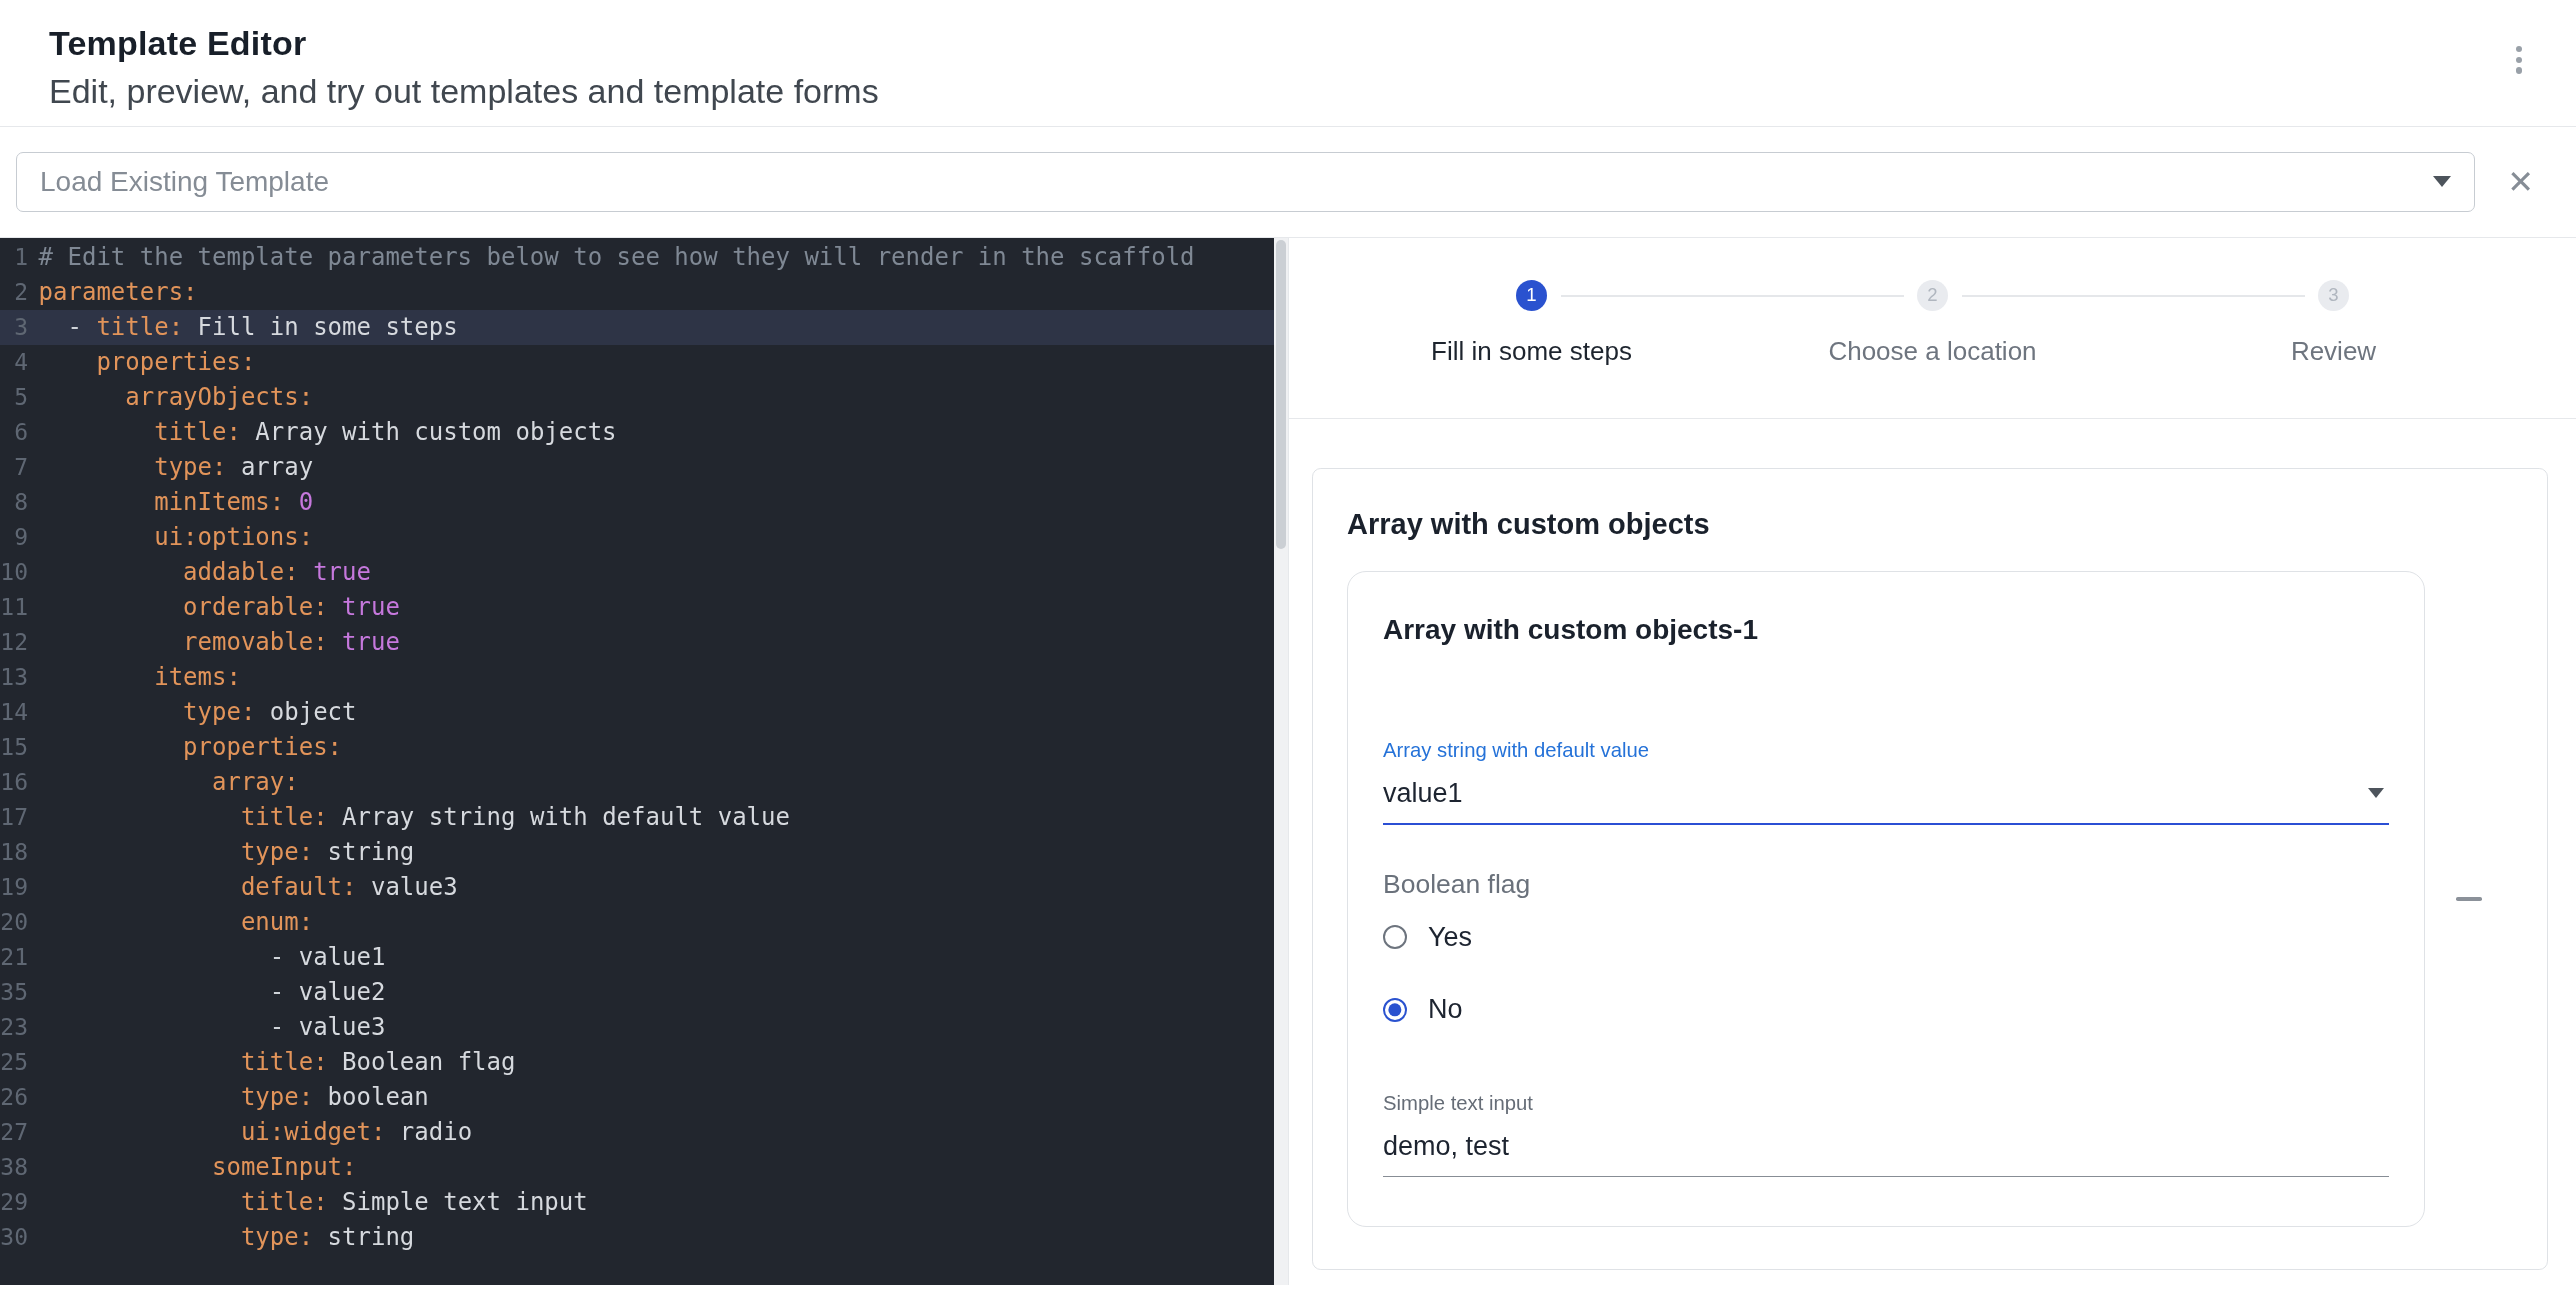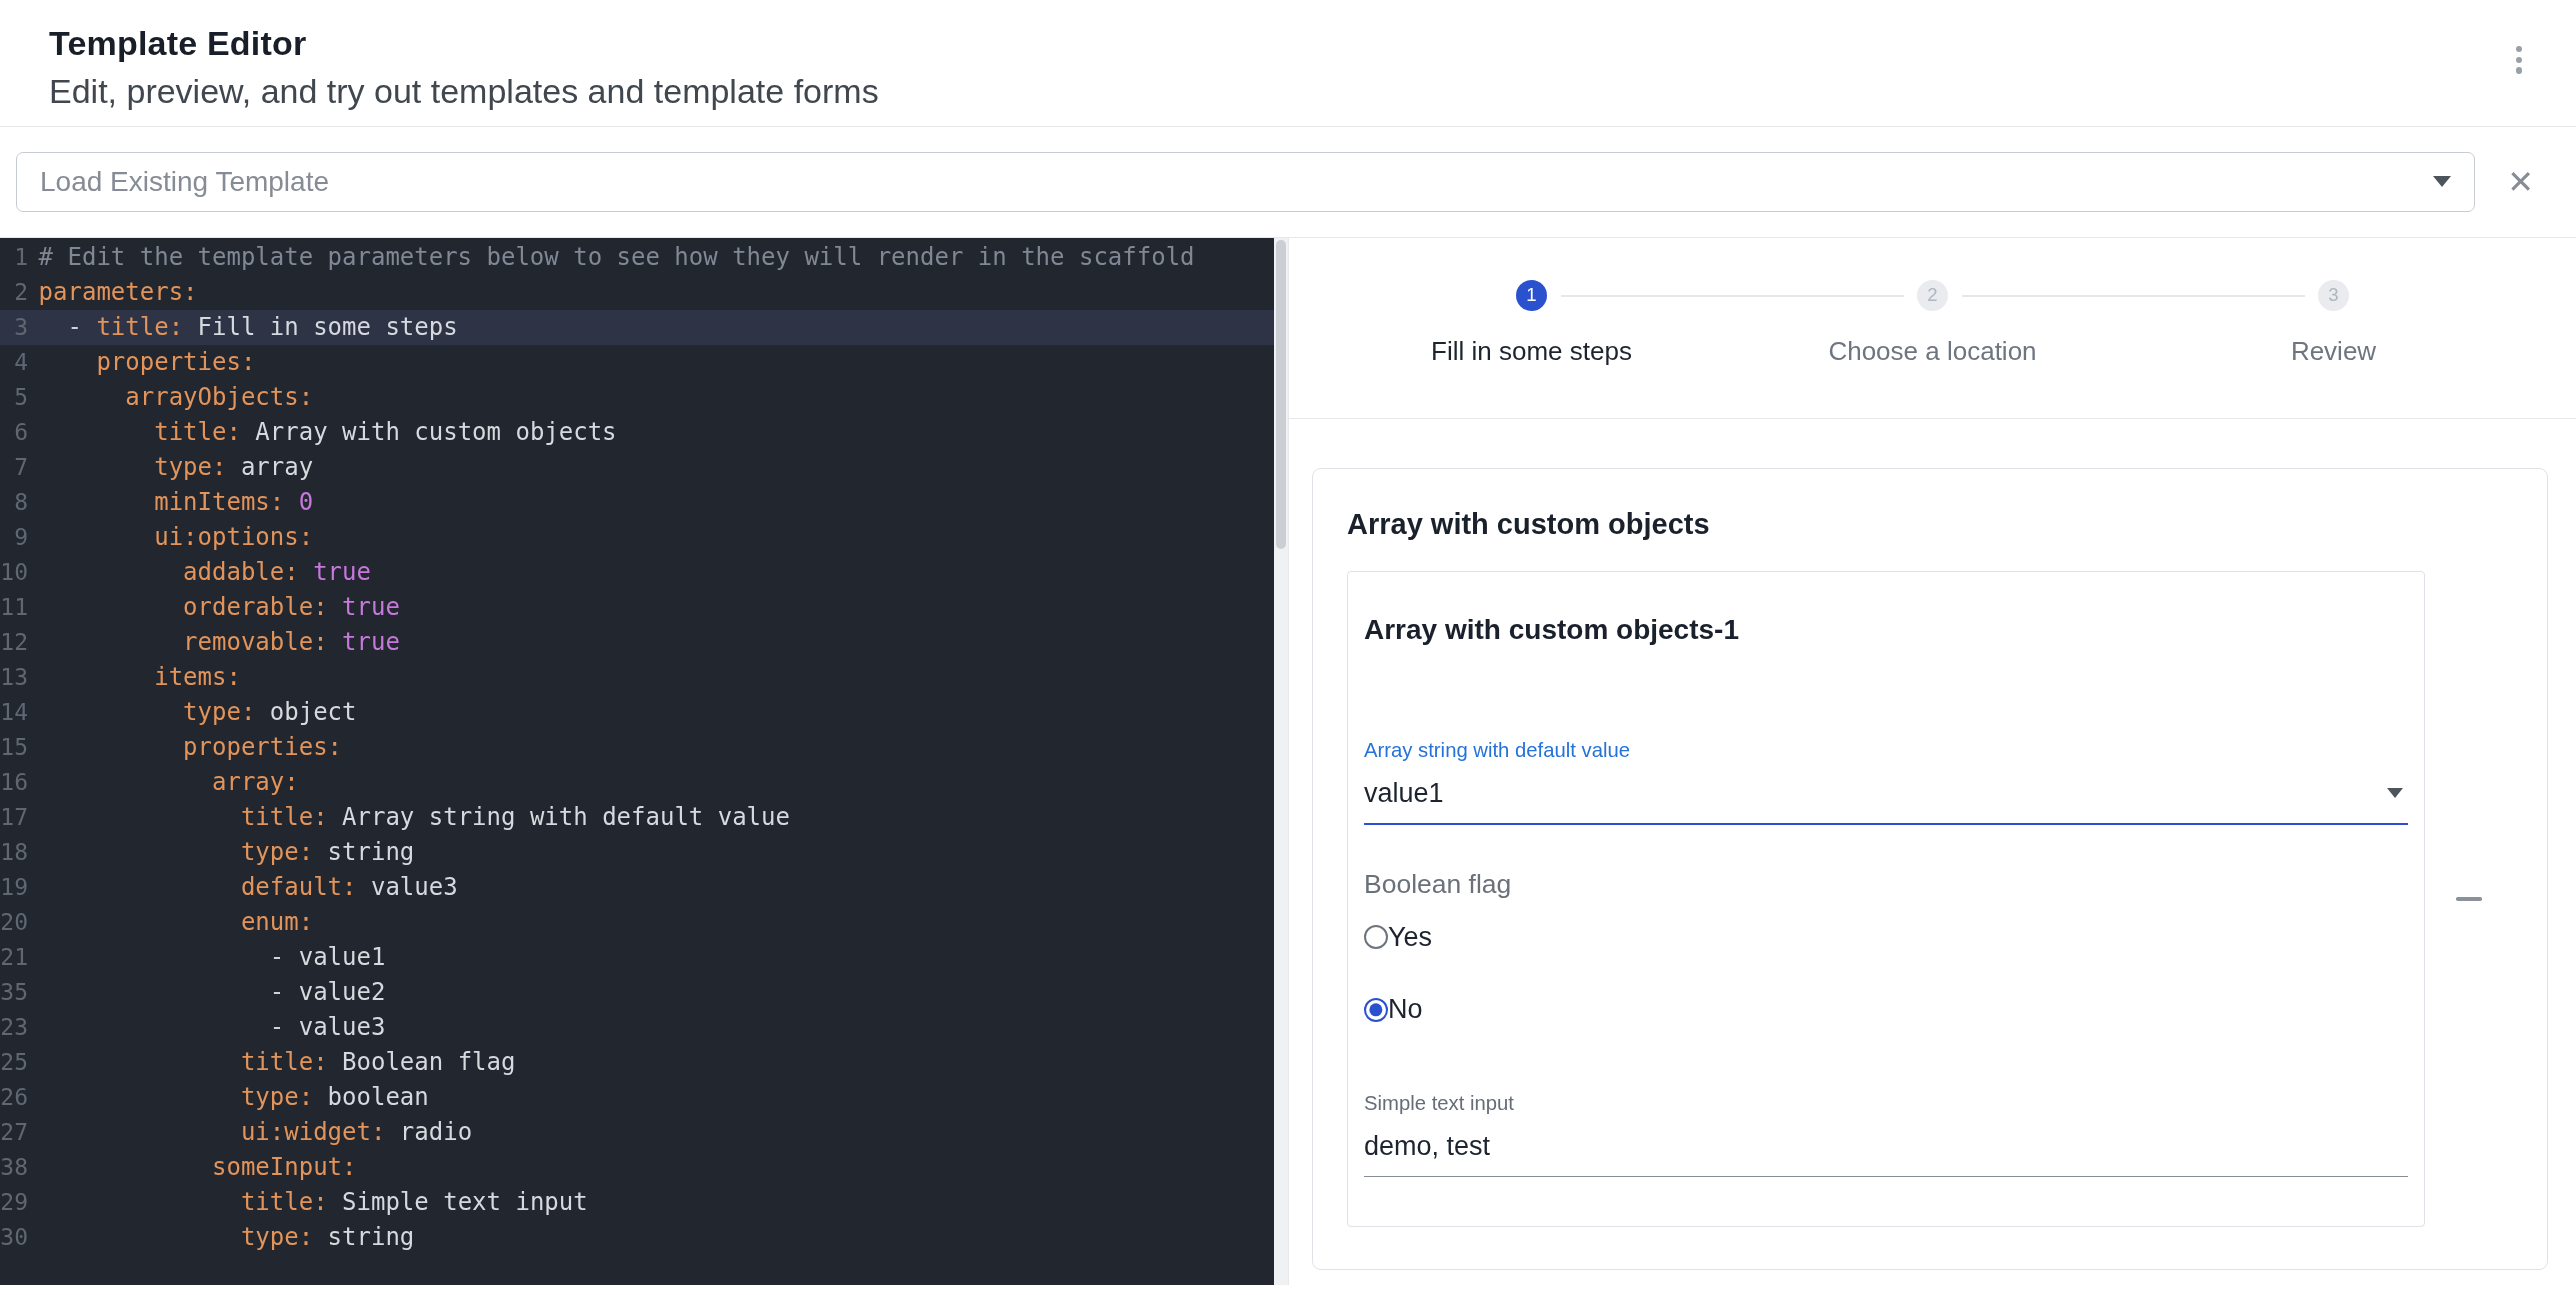--- a/index.html
+++ b/index.html
@@ -55,37 +55,37 @@
   .step-connector{position:absolute;top:15px;left:calc(-50% + 29px);right:calc(50% + 29px);height:2.7px;background:#e5e7ea;}
   .step-circle{width:31px;height:31px;border-radius:50%;background:#e9ebef;color:#b0b6bf;display:flex;align-items:center;justify-content:center;font-size:18.6px;z-index:1;}
   .step.active .step-circle{background:var(--primary-blue);color:#fff;}
   .step-label{font-size:26px;color:#6e757f;white-space:nowrap;}
   .step.active .step-label{color:#1d242e;}
 
   .content{padding:49px 28px 28px 23px;}
   .card{border:1.8px solid #dfe2e6;border-radius:8.8px;padding:39px 34px 42px;background:#fff;}
   .card-title{font-size:29px;font-weight:700;color:#1a212c;}
   .item-row{display:flex;align-items:center;margin-top:30px;}
-  .subcard{flex:1;border:1.8px solid #dfe2e6;border-radius:4px;padding:42px 16px 49px;background:#fff;}
+  .subcard{flex:1;border:1.8px solid #dfe2e6;border-radius:19px;padding:42px 35px 49px;background:#fff;}
   .subcard-title{font-size:28px;font-weight:700;color:#1a212c;}
   .remove-col{width:88px;display:flex;justify-content:center;}
   .remove-btn{border:none;background:none;cursor:pointer;padding:14px;}
   .minus-bar{display:block;width:26.5px;height:3.5px;background:#8b9199;border-radius:1.8px;}
 
   .field-select{margin-top:92px;}
   .field-label{font-size:20.3px;line-height:24px;}
   .field-label.blue{color:var(--label-blue);}
   .field-label.gray{color:#666d77;}
   .select-field{margin-top:16px;display:flex;align-items:center;justify-content:space-between;border-bottom:2.7px solid var(--underline-blue);padding-bottom:14px;cursor:pointer;}
   .select-value{font-size:27px;color:#1d2430;}
   .caret-down.small{border-left-width:8.8px;border-right-width:8.8px;border-top-width:10.6px;margin-right:5.3px;}
 
   .field-radio{margin-top:44px;}
   .group-label{font-size:26.5px;color:#6a717b;}
-  .radio-option{display:flex;align-items:center;height:71px;cursor:pointer;margin-top:1.8px;}
+  .radio-option{display:flex;align-items:center;gap:21px;height:71px;cursor:pointer;margin-top:1.8px;}
   .radio-circle{width:24px;height:24px;border:2.7px solid #6d747e;border-radius:50%;position:relative;flex:0 0 auto;}
   .radio-option.checked .radio-circle{border-color:var(--primary-blue);}
   .radio-option.checked .radio-circle::after{content:"";position:absolute;left:50%;top:50%;transform:translate(-50%,-50%);width:13.3px;height:13.3px;border-radius:50%;background:var(--primary-blue);}
   .radio-label{font-size:27px;color:#1d2430;}
 
   .field-text{margin-top:46px;}
   .text-input{display:block;width:100%;margin-top:16px;border:none;border-bottom:1.8px solid #878d95;outline:none;background:transparent;font-family:inherit;font-size:27px;color:#1d2430;padding:0 0 14px;}
 </style>
 </head>
 <body>

